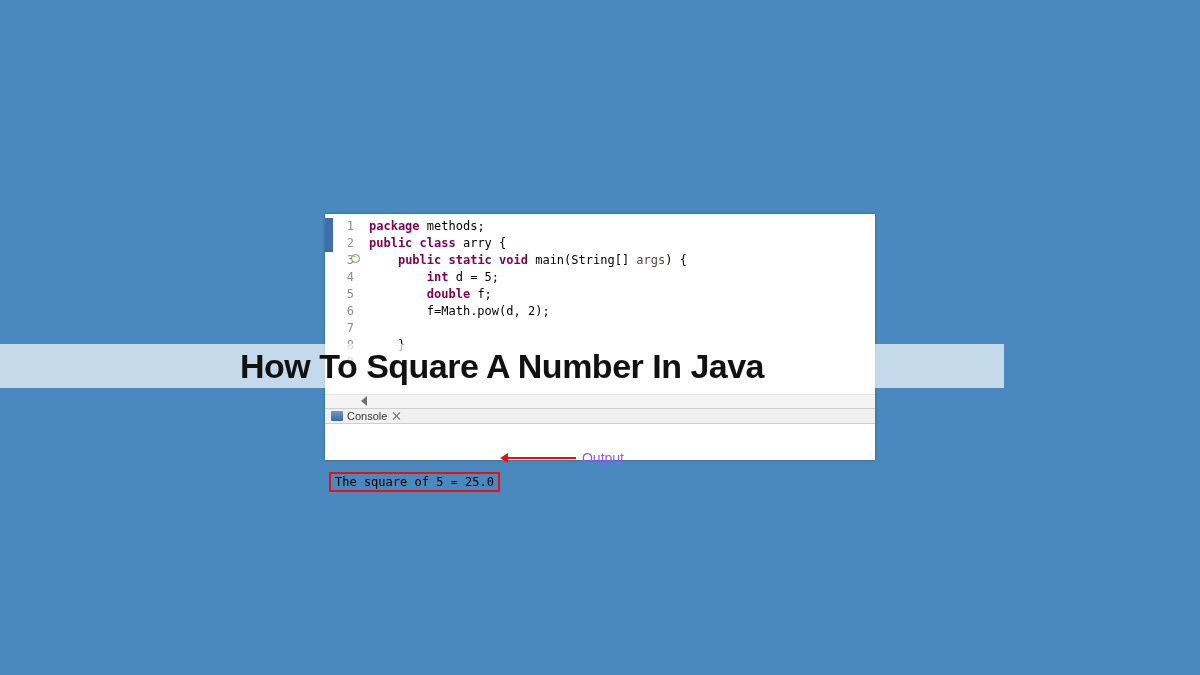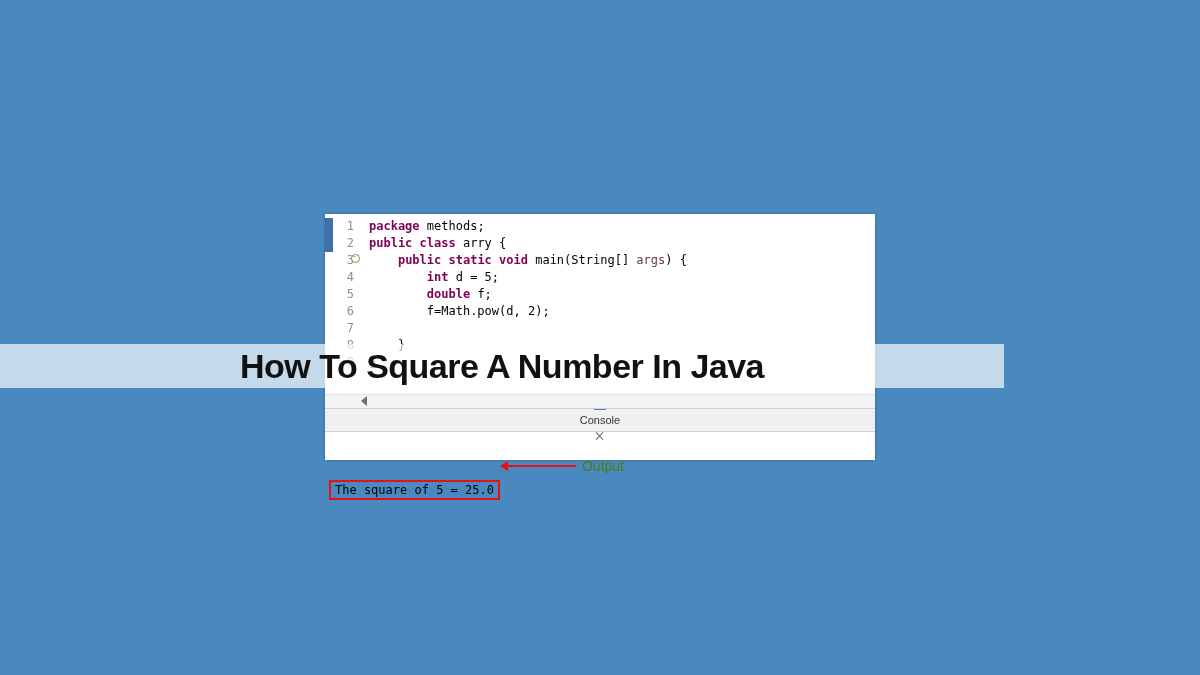--- a/index.html
+++ b/index.html
@@ -89,31 +89,30 @@
   .scroll-arrow {
     position: absolute;
     left: 36px;
     top: 1px;
     width: 0; height: 0;
     border-top: 5px solid transparent;
     border-bottom: 5px solid transparent;
     border-right: 6px solid #707070;
   }
   .console-header {
-    height: 24px;
+    height: 16px;
     background: #f0f0f0;
     border-top: 1px solid #d0d0d0;
     border-bottom: 1px solid #d0d0d0;
     display: flex;
     align-items: center;
     padding: 0 6px;
     font-size: 11px;
     color: #333;
     gap: 4px;
-    flex-direction: column;
   }
   .console-icon {
     width: 12px; height: 10px;
     background: linear-gradient(#6a9ad2,#3a6aa2);
     border-radius: 1px;
     position: relative;
   }
   .close-x {
     width: 12px; height: 12px;
     position: relative;
@@ -158,21 +157,21 @@
   .arrow-line::before {
     content:"";
     position:absolute;
     left:-6px; top:-4px;
     width:0;height:0;
     border-top:5px solid transparent;
     border-bottom:5px solid transparent;
     border-right:8px solid #e81010;
   }
   .output-label {
-    color: #4d7c0f;
+    color: #8b5cf6;
     font-size: 14px;
   }
   .title-band {
     position: absolute;
     left: 0;
     top: 344px;
     width: 1004px;
     height: 44px;
     background: rgba(255,255,255,0.68);
     display: flex;

